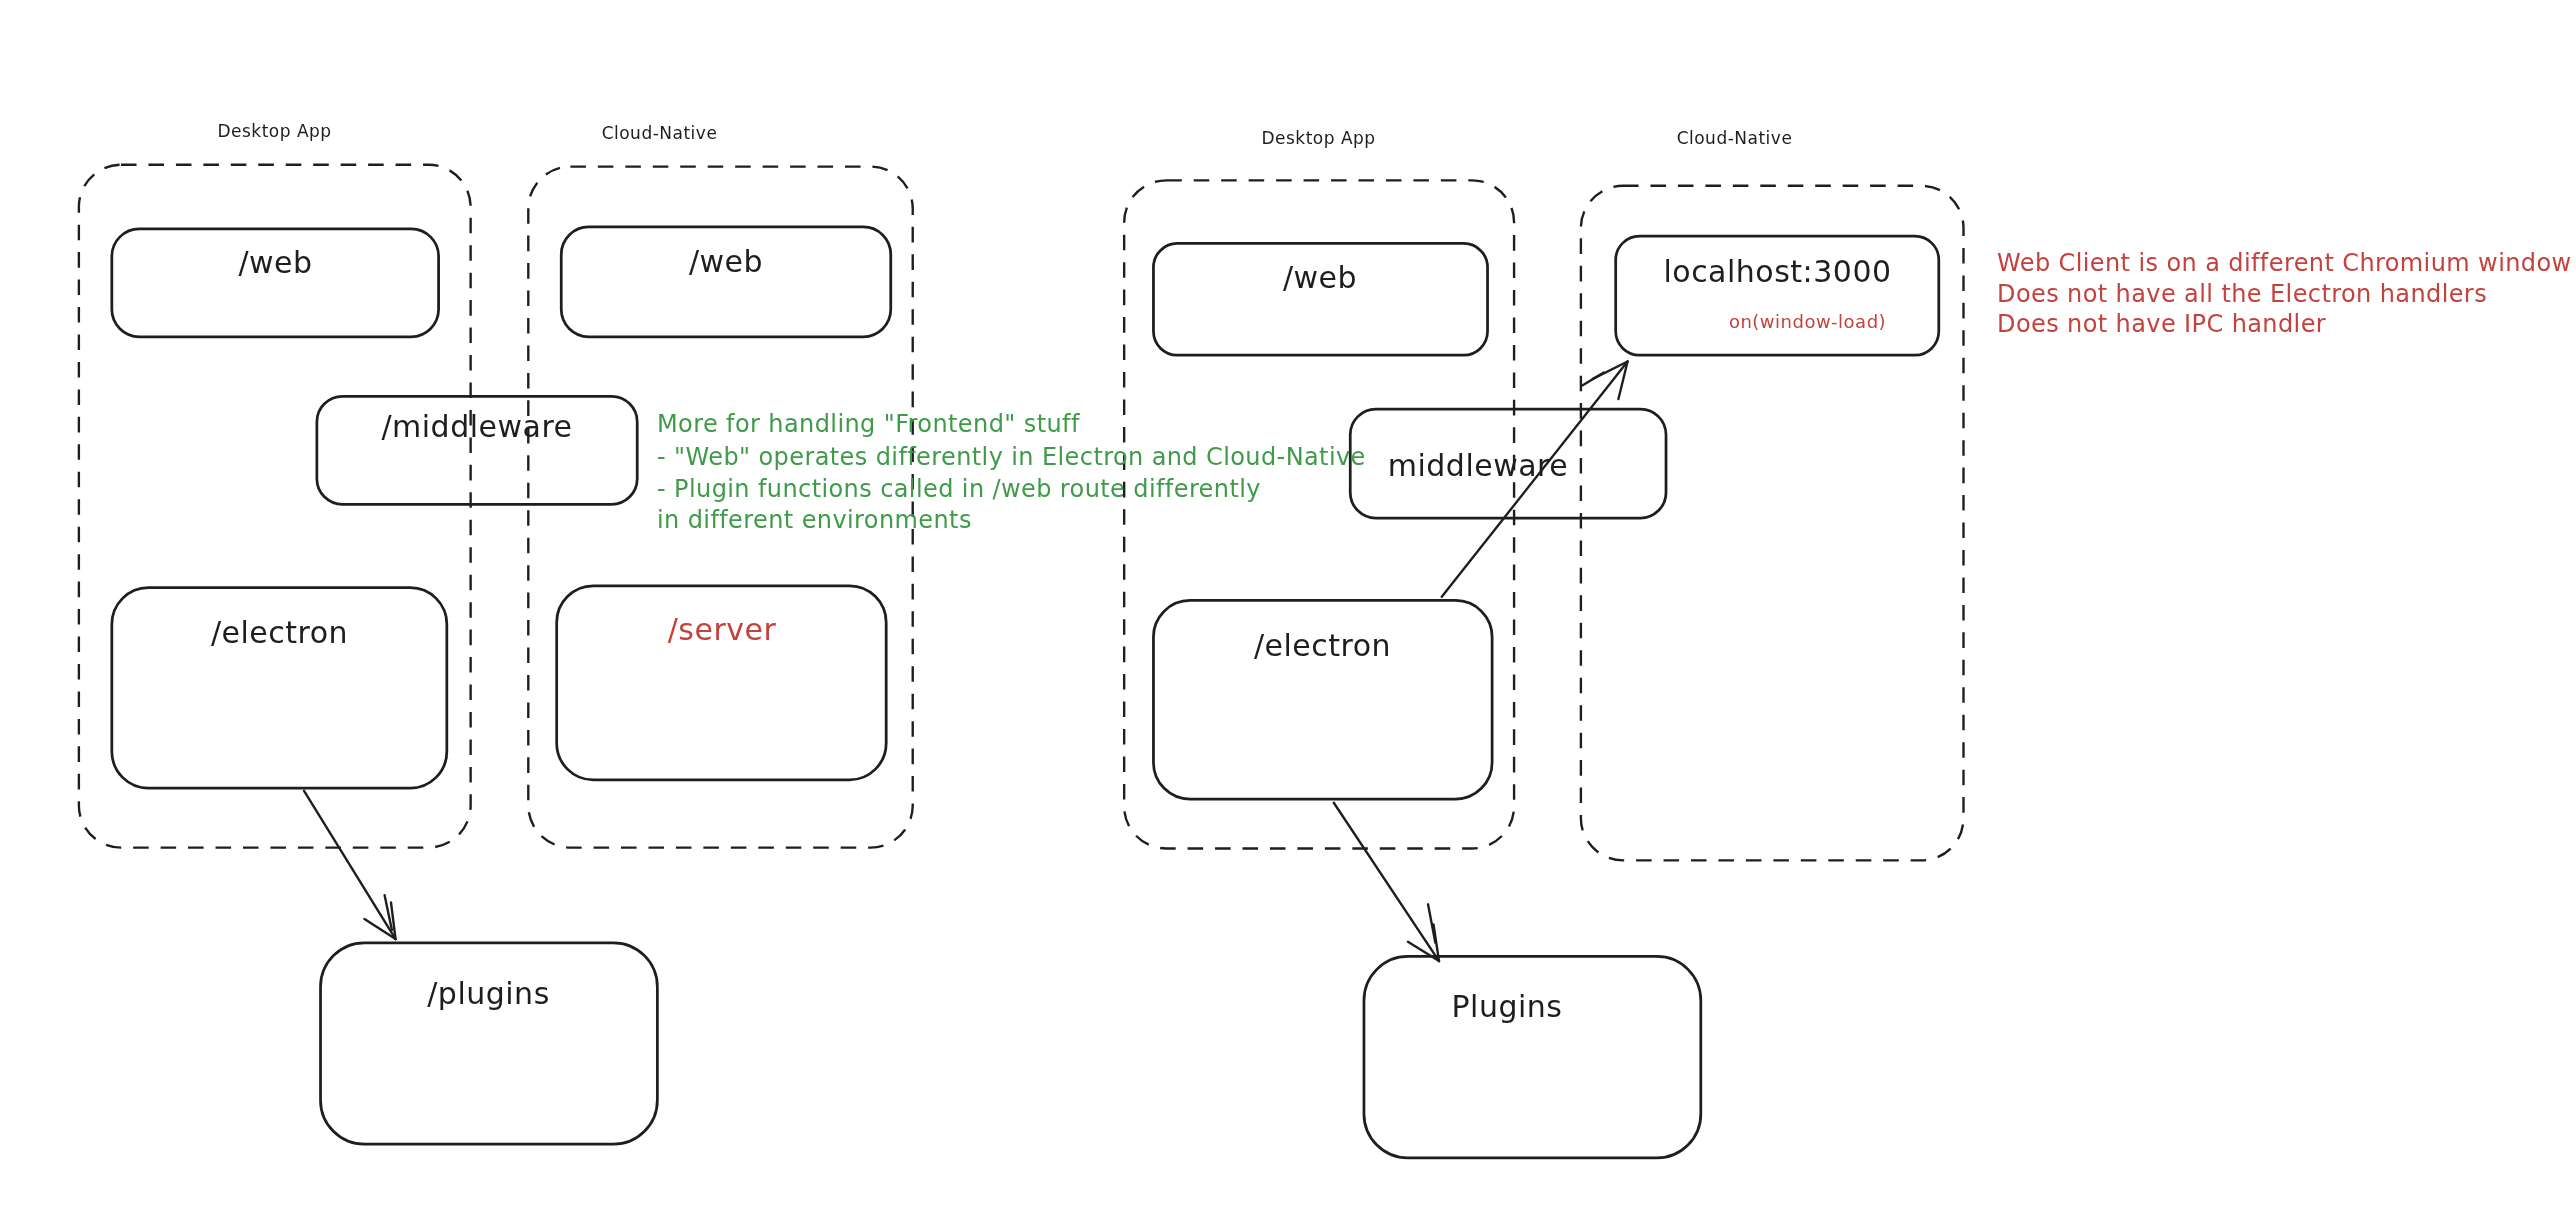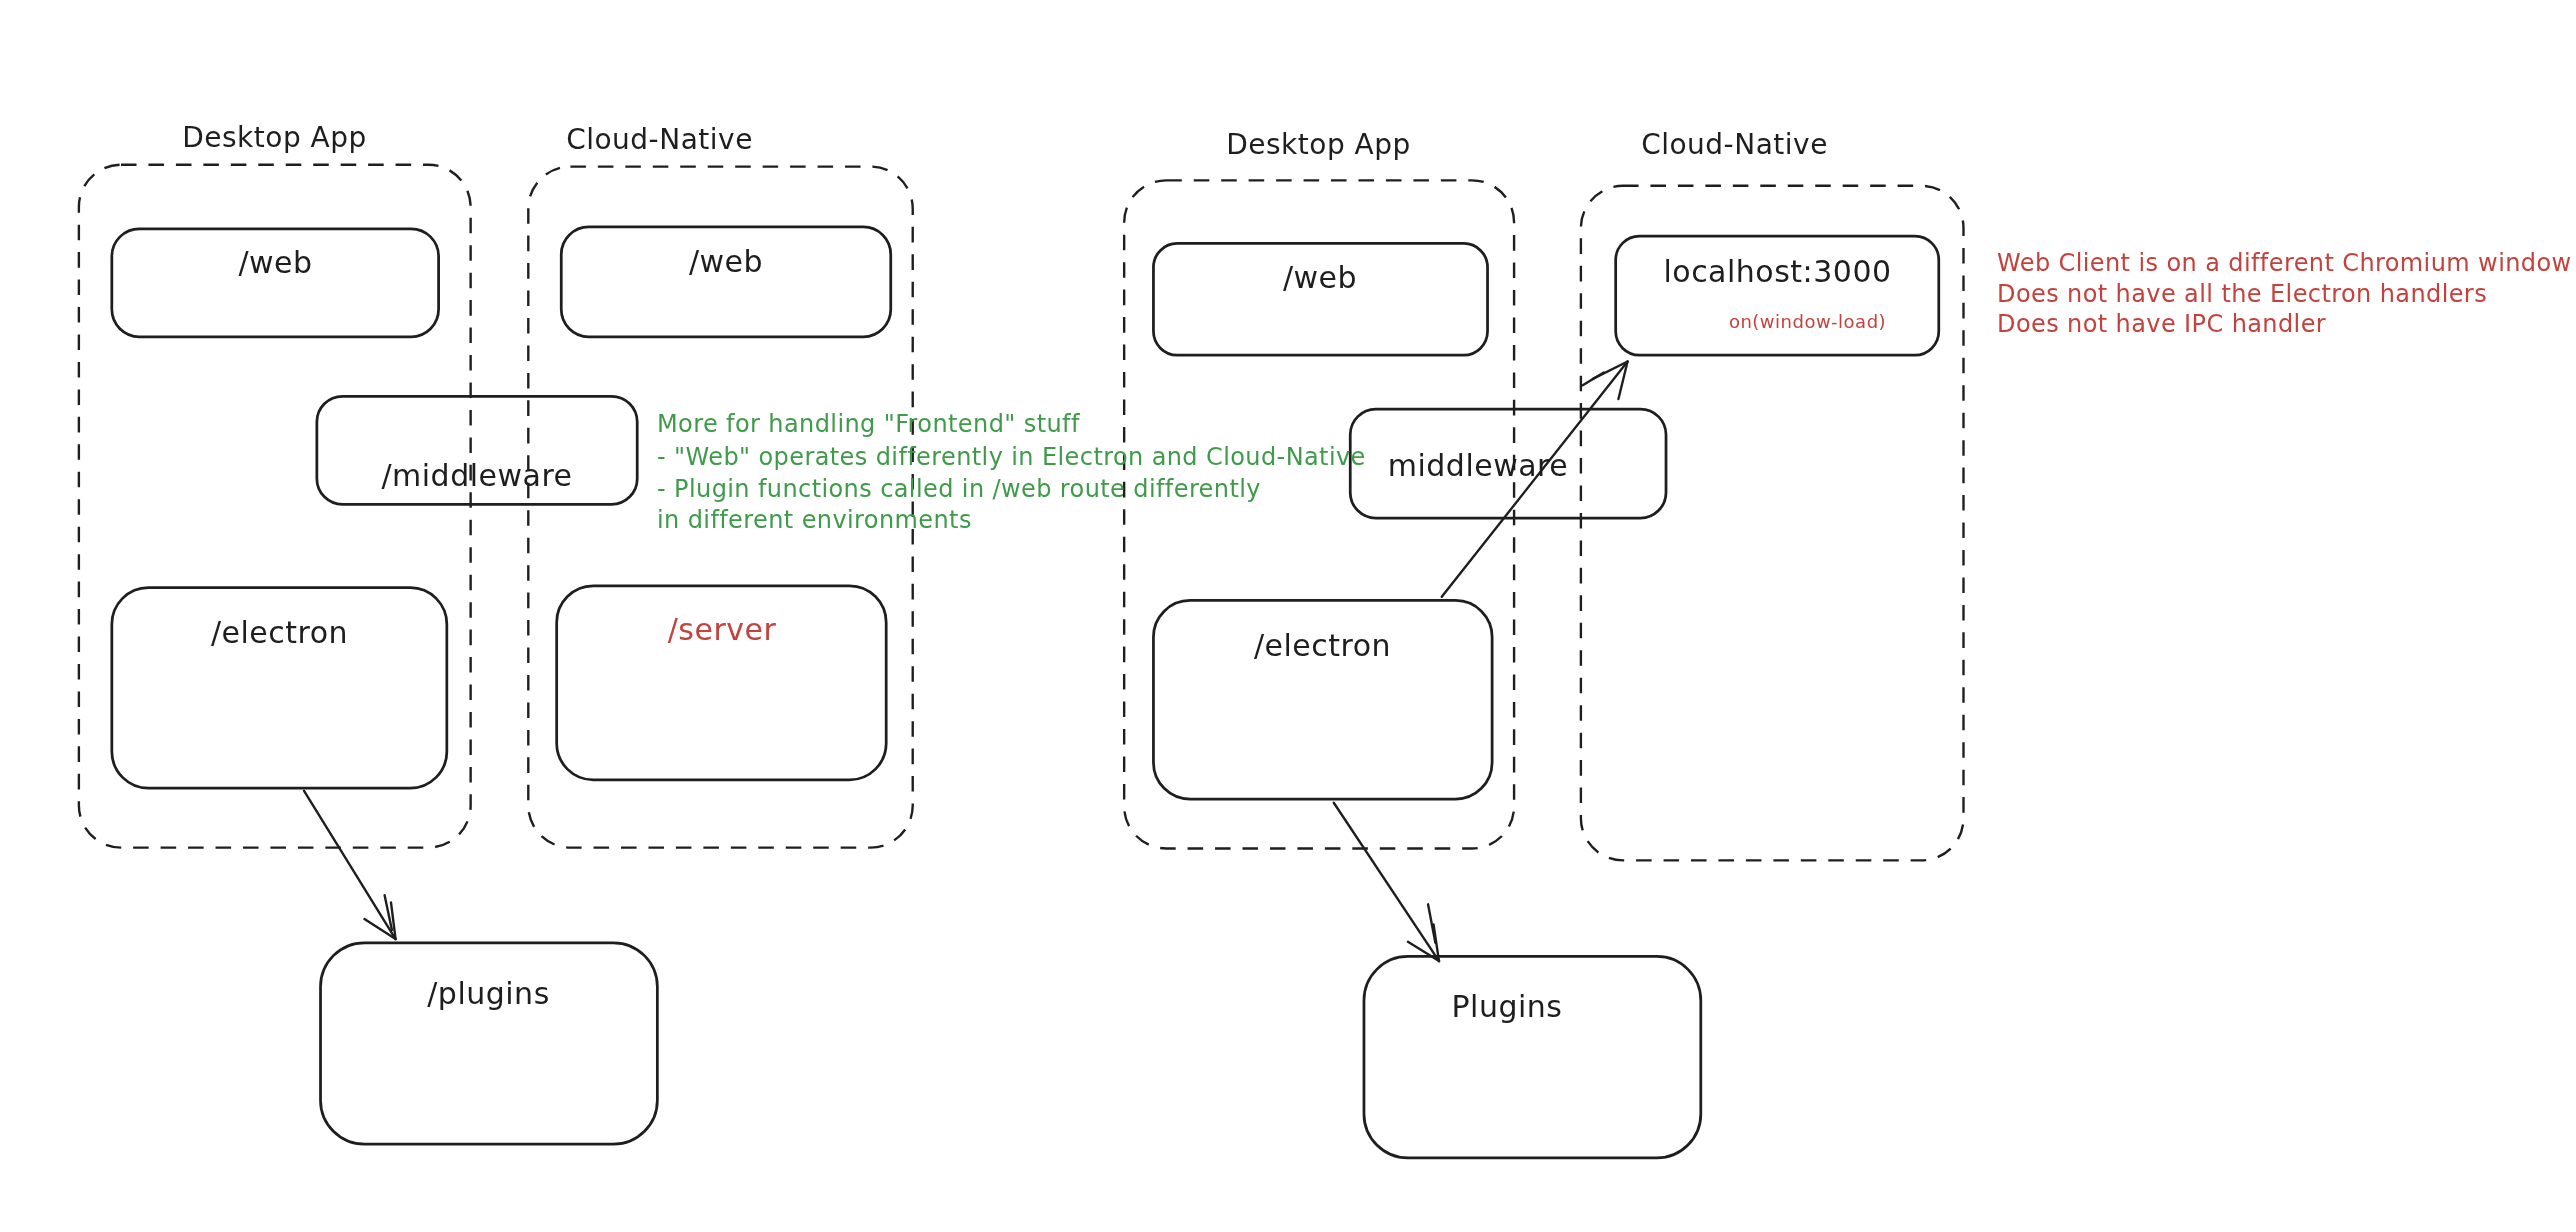--- a/index.html
+++ b/index.html
@@ -16,21 +16,21 @@
   .container-stroke { fill: none; stroke: var(--stroke, #1e1e1e); stroke-width: 2.6; stroke-dasharray: 17 13; }
   .arrow-stroke { fill: none; stroke: var(--stroke, #1e1e1e); stroke-width: 2.6; stroke-linecap: round; }
   .label {
     position: absolute;
     color: var(--stroke, #1e1e1e);
     font-size: 30px;
     letter-spacing: 0.5px;
     text-align: center;
     white-space: nowrap;
   }
-  .title { font-size: 28px; }
+  .title { font-size: 17px; }
   .note-line {
     position: absolute;
     font-size: 24px;
     letter-spacing: 0.4px;
     text-align: center;
     white-space: nowrap;
   }
   .green { color: var(--green, #3f9b4a); }
   .red { color: var(--red, #c4423d); }
   .small { font-size: 18px; }
@@ -79,21 +79,21 @@
       <line class="arrow-stroke" x1="1572" y1="1050" x2="1566" y2="1010"></line>
       <line class="arrow-stroke" x1="1572" y1="1050" x2="1538" y2="1029"></line>
       <line class="arrow-stroke" x1="1560" y1="988" x2="1568" y2="1030"></line>
     </g>
   </svg>
 
   <div class="label title" style="left:174px;  top:121px; width:201px;">Desktop App</div>
   <div class="label title" style="left:557px;  top:123px; width:205px;">Cloud-Native</div>
   <div class="label" style="left:112px; top:245px; width:327px;">/web</div>
   <div class="label" style="left:561px; top:244px; width:330px;">/web</div>
-  <div class="label" style="left:317px; top:458px; width:320px;">/middleware</div>
+  <div class="label" style="left:317px; top:409px; width:320px;">/middleware</div>
   <div class="label" style="left:112px; top:615px; width:335px;">/electron</div>
   <div class="label red" style="left:557px; top:612px; width:330px;">/server</div>
   <div class="label" style="left:320px; top:976px; width:337px;">/plugins</div>
 
   <div>
     <div class="note-line green" style="left:657px; top:410px;">More for handling "Frontend" stuff</div>
     <div class="note-line green" style="left:657px; top:443px;">- "Web" operates differently in Electron and Cloud-Native</div>
     <div class="note-line green" style="left:657px; top:475px;">- Plugin functions called in /web route differently</div>
     <div class="note-line green" style="left:657px; top:506px;">in different environments</div>
   </div>

